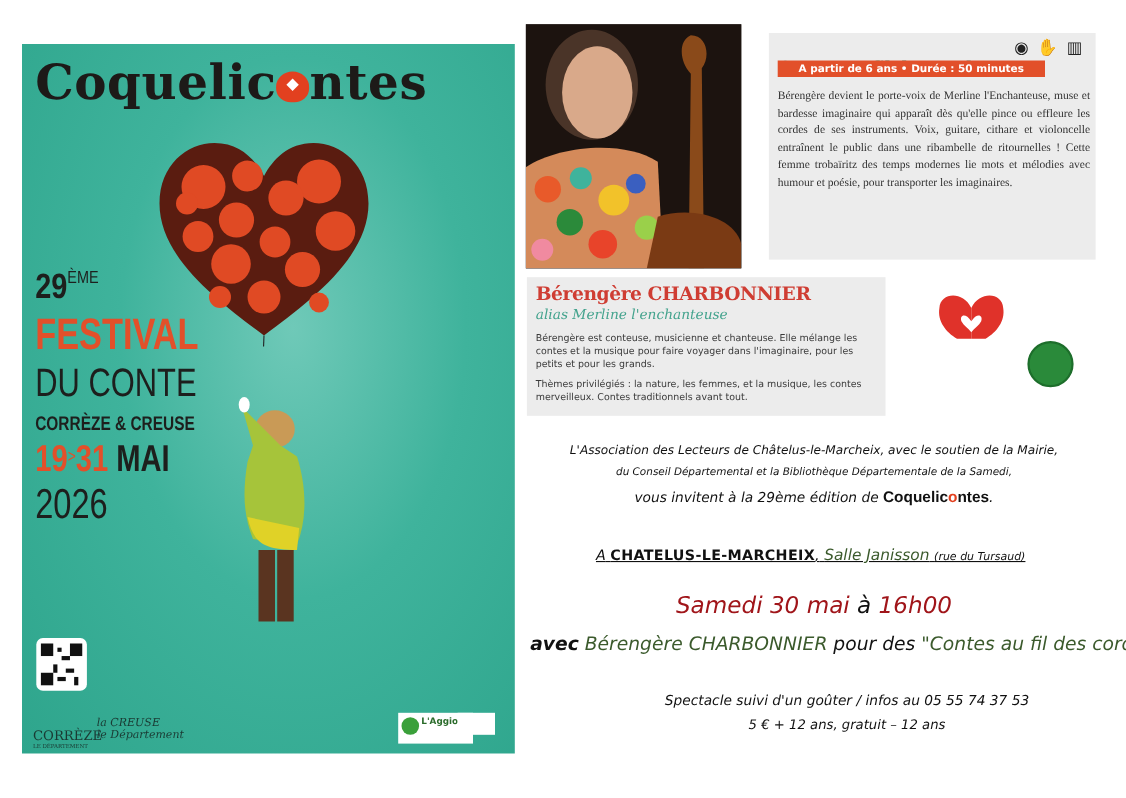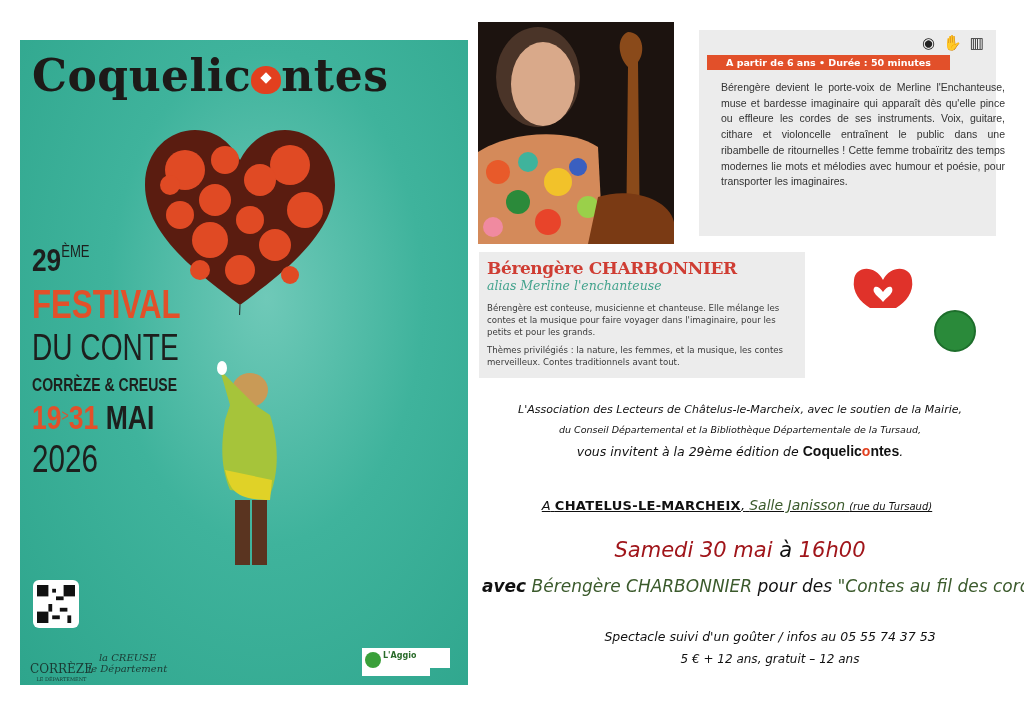--- a/index.html
+++ b/index.html
@@ -1,20 +1,20 @@
 <!DOCTYPE html>
 <html><head>
 <meta charset="utf-8">
 <style>
   html, body { margin:0; padding:0; }
   body { width:1024px; height:725px; background:#ffffff; position:relative; overflow:hidden; font-family:"DejaVu Sans", sans-serif; }
   .abs { position:absolute; }
 
   
-  #poster { left:20px; top:40px; width:448px; height:645px; background:radial-gradient(ellipse at 55% 40%, #6fc9b8 0%, #3fb39c 45%, #2ea58c 100%); overflow:hidden;text-align:center; }
+  #poster { left:20px; top:40px; width:448px; height:645px; background:radial-gradient(ellipse at 55% 40%, #6fc9b8 0%, #3fb39c 45%, #2ea58c 100%); overflow:hidden; }
   #poster .title { position:absolute; left:12px; top:14px; font-family:"DejaVu Serif", serif; font-weight:bold; font-size:44px; letter-spacing:0.5px; color:#1d1a18; line-height:1; }
   #poster .title .o { display:inline-block; width:30px; height:28px; background:#e2401f; border-radius:50% 50% 45% 45%; vertical-align:-3px; position:relative; }
   #poster .title .o:after { content:""; position:absolute; left:11px; top:8px; width:8px; height:8px; background:#fff; transform:rotate(45deg); }
 
   .p-text { position:absolute; left:12px; font-family:"Liberation Sans", sans-serif; line-height:1; }
   .edition { top:204px; font-size:32px; font-weight:bold; color:#1d1f1d; transform:scaleX(0.82); transform-origin:left; }
   .edition sup { font-size:16px; font-weight:normal; vertical-align:14px; }
   .festival { top:244px; font-size:40px; font-weight:bold; color:#e2502a; transform:scaleX(0.78); transform-origin:left; }
   .duconte { top:290px; font-size:36px; color:#1d1f1d; transform:scaleX(0.78); transform-origin:left; }
   .region { top:336px; font-size:18px; font-weight:bold; color:#1d1f1d; transform:scaleX(0.78); transform-origin:left; }
@@ -37,21 +37,21 @@
 
   
   #photo { left:478px; top:22px; width:196px; height:222px; background:#1c130f; overflow:hidden; }
 
   
   #contes { left:699px; top:30px; width:297px; height:206px; background:#ececec; }
   #contes .h { position:absolute; left:8px; top:6px; font-family:"DejaVu Serif", serif; font-weight:bold; font-size:15px; color:#43a38d; letter-spacing:-0.3px;margin-top:16px; }
   #contes .icons { position:absolute; right:12px; top:4px; display:flex; gap:8px; }
   #contes .icons span { font-size:15px; color:#222; }
   #contes .badge { position:absolute; left:8px; top:25px; background:#e2502a; color:#fff; font-family:"DejaVu Sans", sans-serif; font-weight:bold; font-size:9.5px; padding:2px 19px; }
-  #contes .body { position:absolute; left:8px; top:50px; width:284px; font-family:Liberation Sans, sans-serif; font-size:10.5px; line-height:15.7px; color:#333; text-align:justify;margin-left:14px; }
+  #contes .body { position:absolute; left:8px; top:50px; width:284px; font-family:Liberation Serif, serif; font-size:10.5px; line-height:15.7px; color:#333; text-align:justify; }
 
   
   #bio { left:479px; top:252px; width:326px; height:126px; background:#ececec; }
   #bio .name { position:absolute; left:8px; top:6px; font-family:"DejaVu Serif", serif; font-weight:bold; font-size:17px; color:#cf3d33; letter-spacing:-0.4px; }
   #bio .alias { position:absolute; left:8px; top:26px; font-family:"DejaVu Serif", serif; font-style:italic; font-size:12.5px; color:#43a38d; }
   #bio .p { position:absolute; left:8px; width:312px; font-family:"DejaVu Sans", sans-serif; font-size:8.6px; line-height:12.2px; color:#3a3a3a; }
   #bio .p1 { top:50px; }
   #bio .p2 { top:92px; }
 
   
@@ -191,21 +191,21 @@
 </div>
 
 <svg id="logo-poppy" class="abs" viewBox="0 0 66 50">
   <path d="M33 18 C25 2 5 4 4 18 C2 30 10 40 20 46 L33 46 Z" fill="#e0322a"></path>
   <path d="M33 18 C41 2 61 4 62 18 C64 30 56 40 46 46 L33 46 Z" fill="#e0322a"></path>
   <path d="M33 30 C28 22 22 24 24 30 C26 34 30 36 33 40 C36 36 40 34 42 30 C44 24 38 22 33 30 Z" fill="#fff"></path>
 </svg>
 <div id="logo-green" class="abs"></div>
 
 <div id="inv1" class="script">L'Association des Lecteurs de Châtelus-le-Marcheix, avec le soutien de la Mairie,</div>
-<div id="inv2" class="script">du Conseil Départemental et la Bibliothèque Départementale de la Tursaud,</div>
+<div id="inv2" class="script">du Conseil Départemental et la Bibliothèque Départementale de la Samedi,</div>
 <div id="inv3" class="script">
   <span>vous invitent à la 29ème édition de</span>
   <b><span>Coquelic</span><span class="o">o</span><span>ntes</span></b><span>.</span>
 </div>
 
 <div id="loc" class="script">
   <span>A</span>
   <span class="city">CHATELUS-LE-MARCHEIX</span><span>,</span>
   <span class="salle">Salle Janisson</span>
   <span class="rue">(rue du Tursaud)</span>

